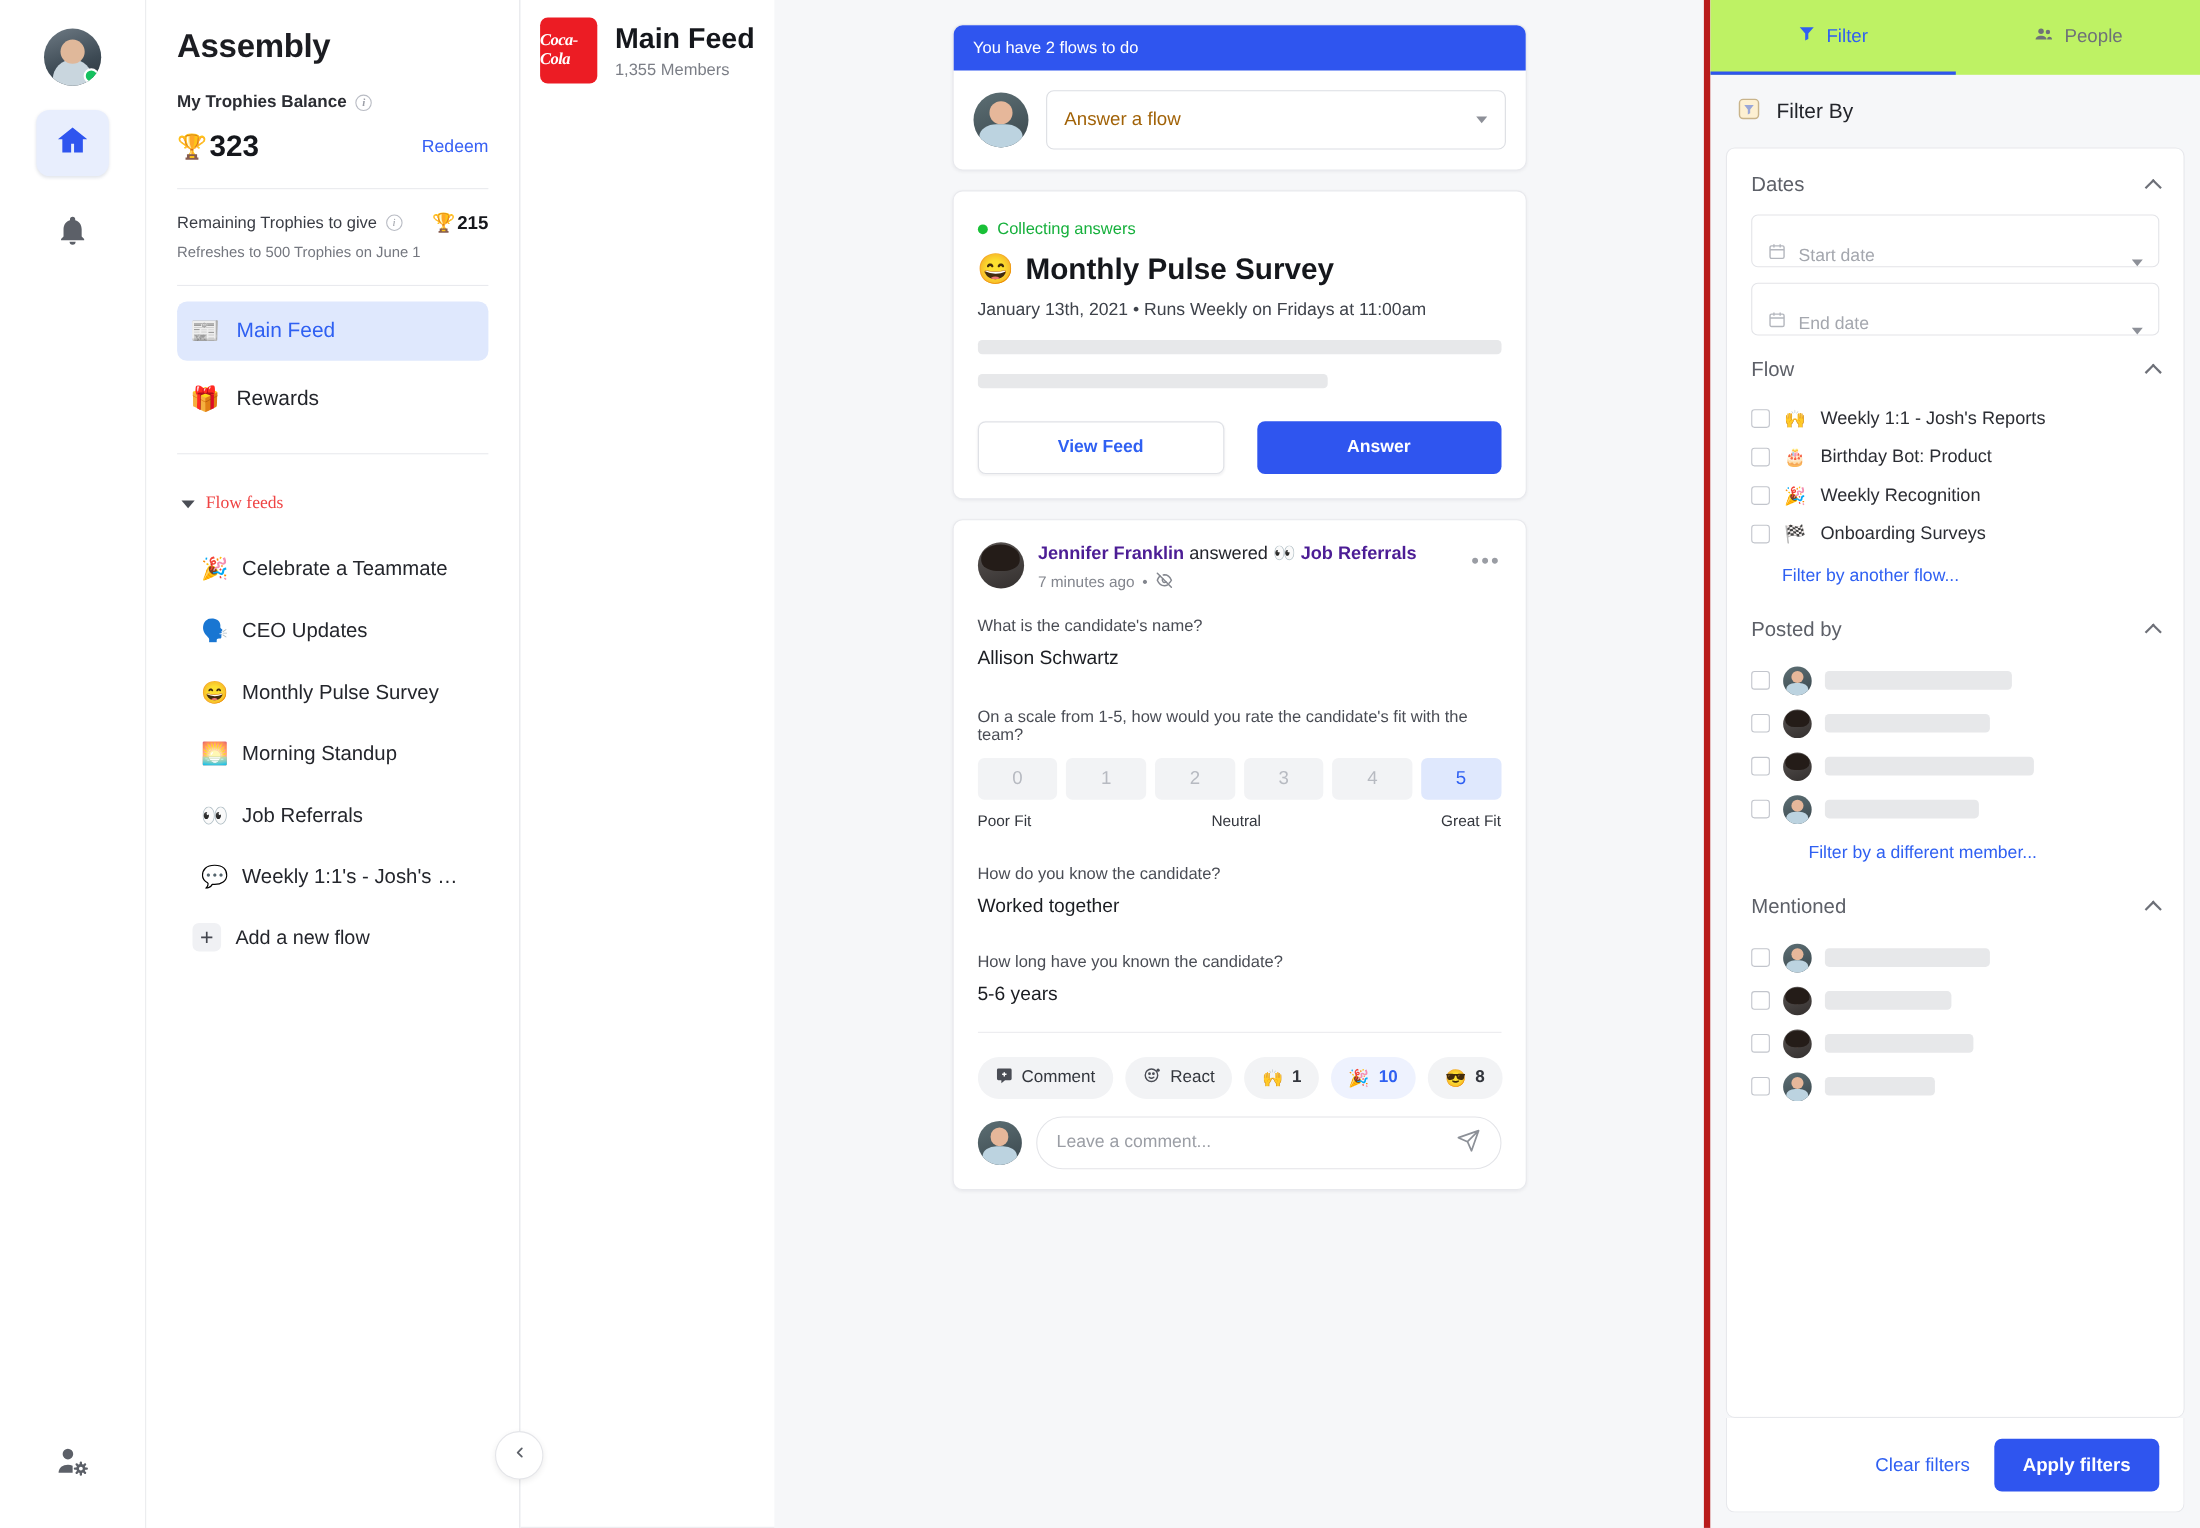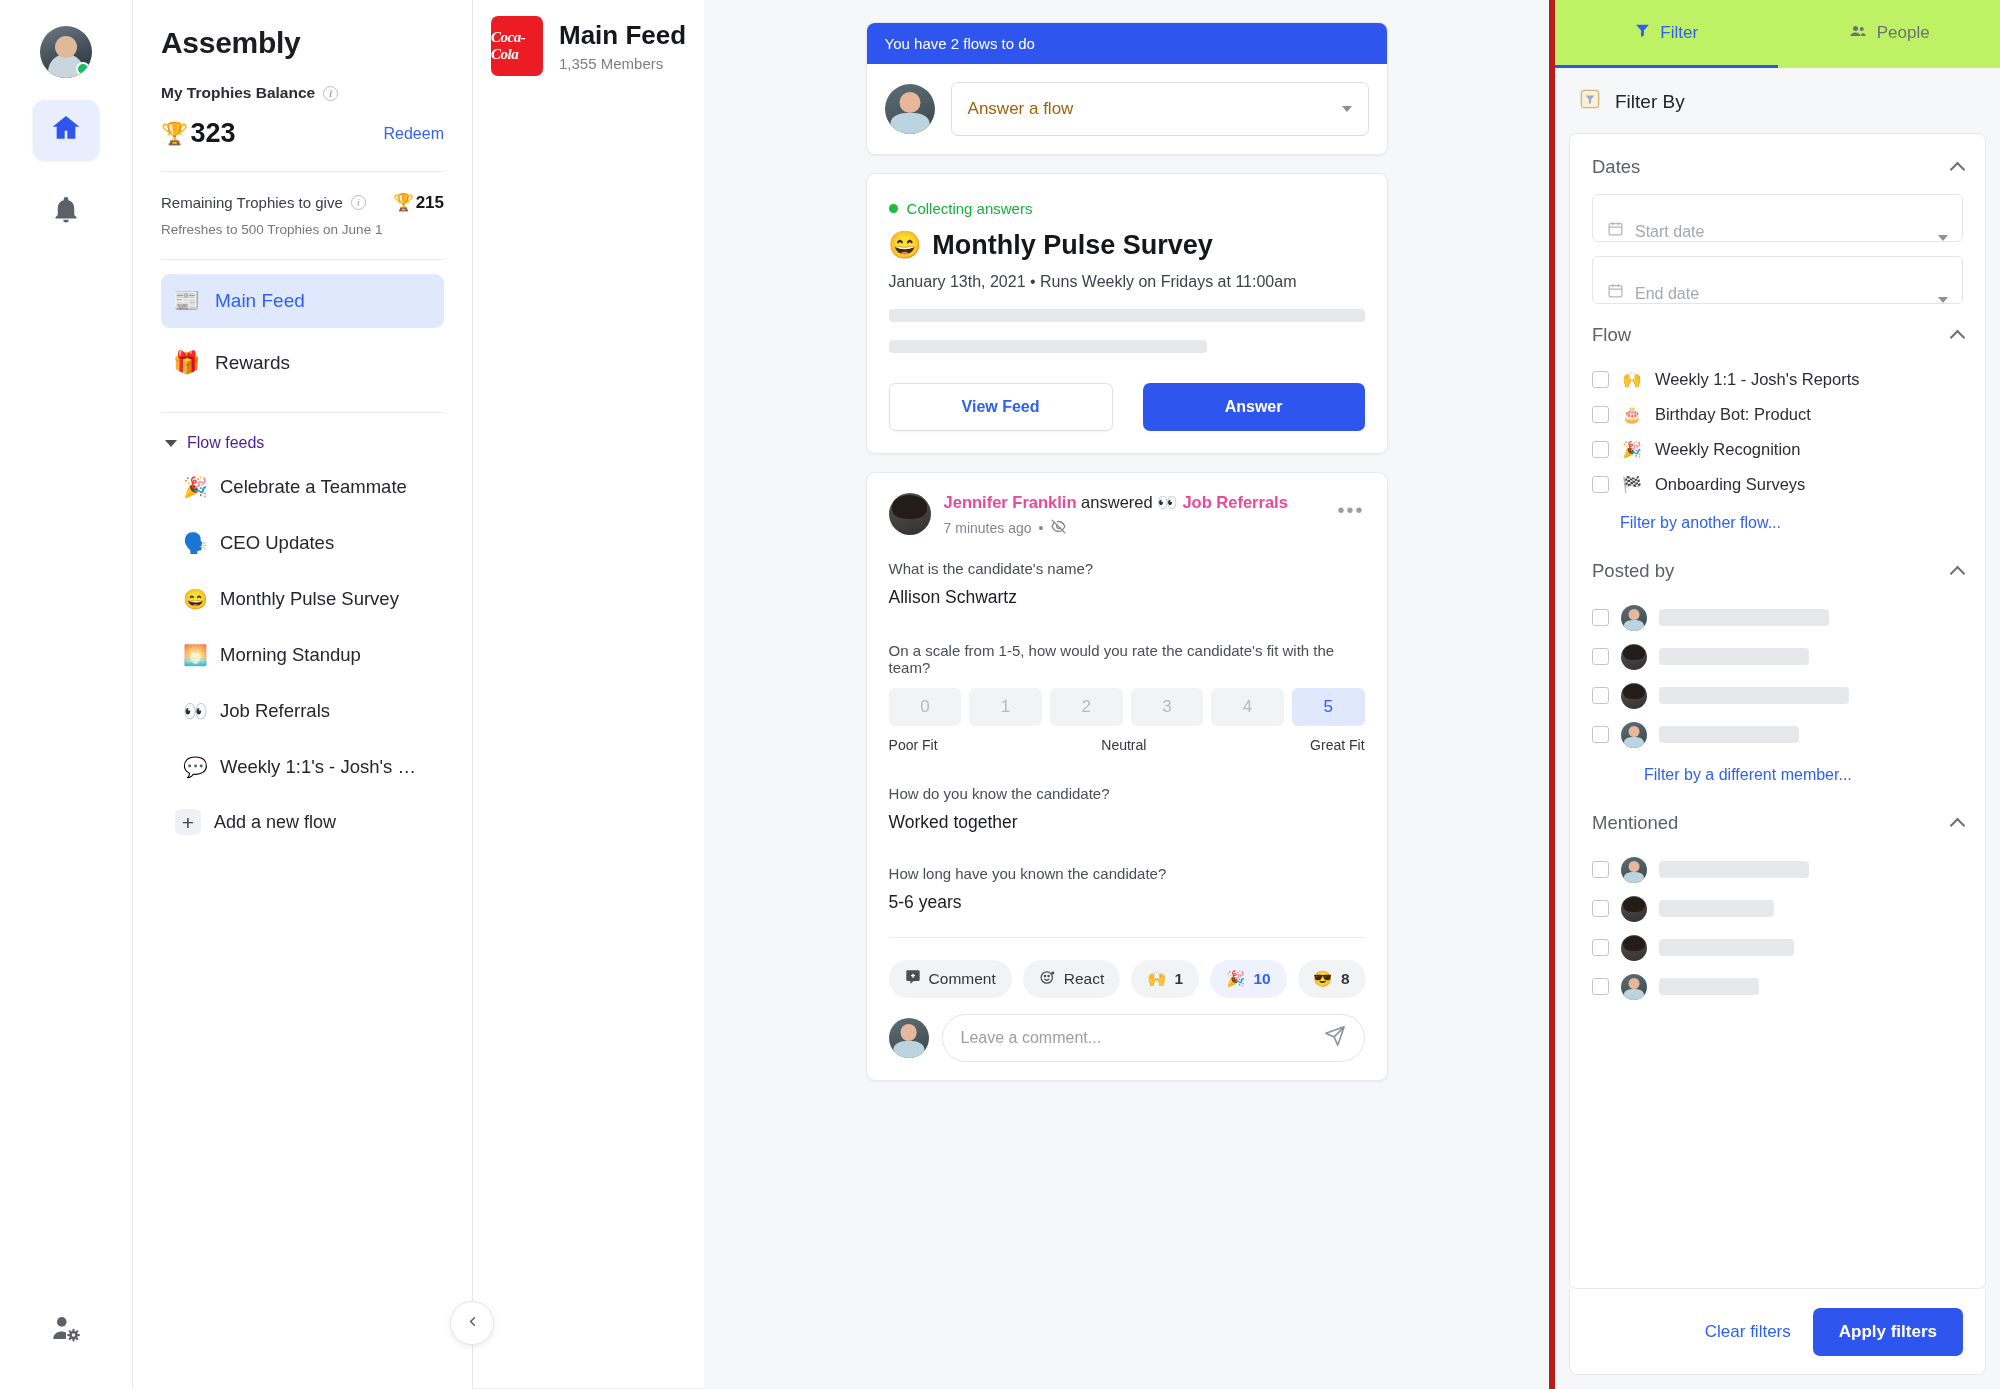--- a/index.html
+++ b/index.html
@@ -74,22 +74,22 @@
   .nav-item {
     display:flex; align-items:center; gap:14px;
     height:54px; margin: 0 28px; padding: 0 12px; border-radius:9px;
     font-size:19px; color:#23252b; cursor:pointer;
   }
   .nav-item .emoji { font-size:22px; width:28px; text-align:center; }
   .nav-item.active { background:#dfe8fd; color:#2f60f2; }
   .nav-gap { height: 8px; }
 
   .flowfeeds-head {
-    display:flex; align-items:center; gap:10px; margin: 1px 28px;
-    padding: 6px 4px; font-size:16px; color:#4c1d95; cursor:pointer;
+    display:flex; align-items:center; gap:10px; margin: 16px 28px;
+    padding: 6px 4px; font-size:16px; color:#ef4444; cursor:pointer;font-family:Liberation Serif, serif;
   }
   .caret-dn { width:0;height:0;border-left:6px solid transparent;border-right:6px solid transparent;border-top:7px solid #4a4d55; }
   .flow-item {
     display:flex; align-items:center; gap:13px; height:56px;
     margin:0 28px; padding:0 22px; font-size:18.5px; color:#24262c; cursor:pointer;
     white-space:nowrap; overflow:hidden;
   }
   .flow-item .emoji { font-size:20px; width:24px; text-align:center; }
   .flow-item .lbl { overflow:hidden; text-overflow:ellipsis; }
   .addflow { display:flex; align-items:center; gap:13px; height:54px;
@@ -150,21 +150,21 @@
   .btn-row { display:flex; gap:30px; margin-top:30px; }
   .btn { flex:1 1 0; height:48px; border-radius:7px; display:flex; align-items:center;
     justify-content:center; font-size:16px; font-weight:700; cursor:pointer; }
   .btn-outline { background:#fff; border:1px solid #dfe1e6; color:#2f60f2;
     box-shadow:0 1px 2px rgba(16,24,40,.05); }
   .btn-primary { background:#2f55ef; color:#fff; }
 
   .post { padding: 20px 22px 0 22px; }
   .post-head { display:flex; align-items:flex-start; gap:13px; position:relative; }
   .post-name { font-size:16.5px; color:#23252b; }
-  .post-name a { color:#ec4899; font-weight:700; text-decoration:none; }
+  .post-name a { color:#4c1d95; font-weight:700; text-decoration:none; }
   .post-time { font-size:14px; color:#83868e; margin-top:6px; display:flex; align-items:center; gap:7px; }
   .dots { position:absolute; right:0; top:6px; color:#9a9da4; font-size:20px; letter-spacing:2px; cursor:pointer; }
   .q { font-size:15px; color:#4a4d55; margin-top:22px; }
   .a { font-size:17.5px; color:#1b1d22; margin-top:10px; }
   .scale { display:flex; gap:8px; margin-top:12px; }
   .sc { flex:1 1 0; height:38px; border-radius:6px; background:#f2f3f5; color:#b7bac1;
     display:flex; align-items:center; justify-content:center; font-size:17px; cursor:pointer; }
   .sc.sel { background:#dfe8fd; color:#2f60f2; }
   .scale-lbls { display:flex; justify-content:space-between; margin-top:11px; font-size:14px; color:#33363d; }
   .react-row { display:flex; gap:11px; padding: 22px 0 0 0; border-top:1px solid #ebecef; margin-top:24px; }

